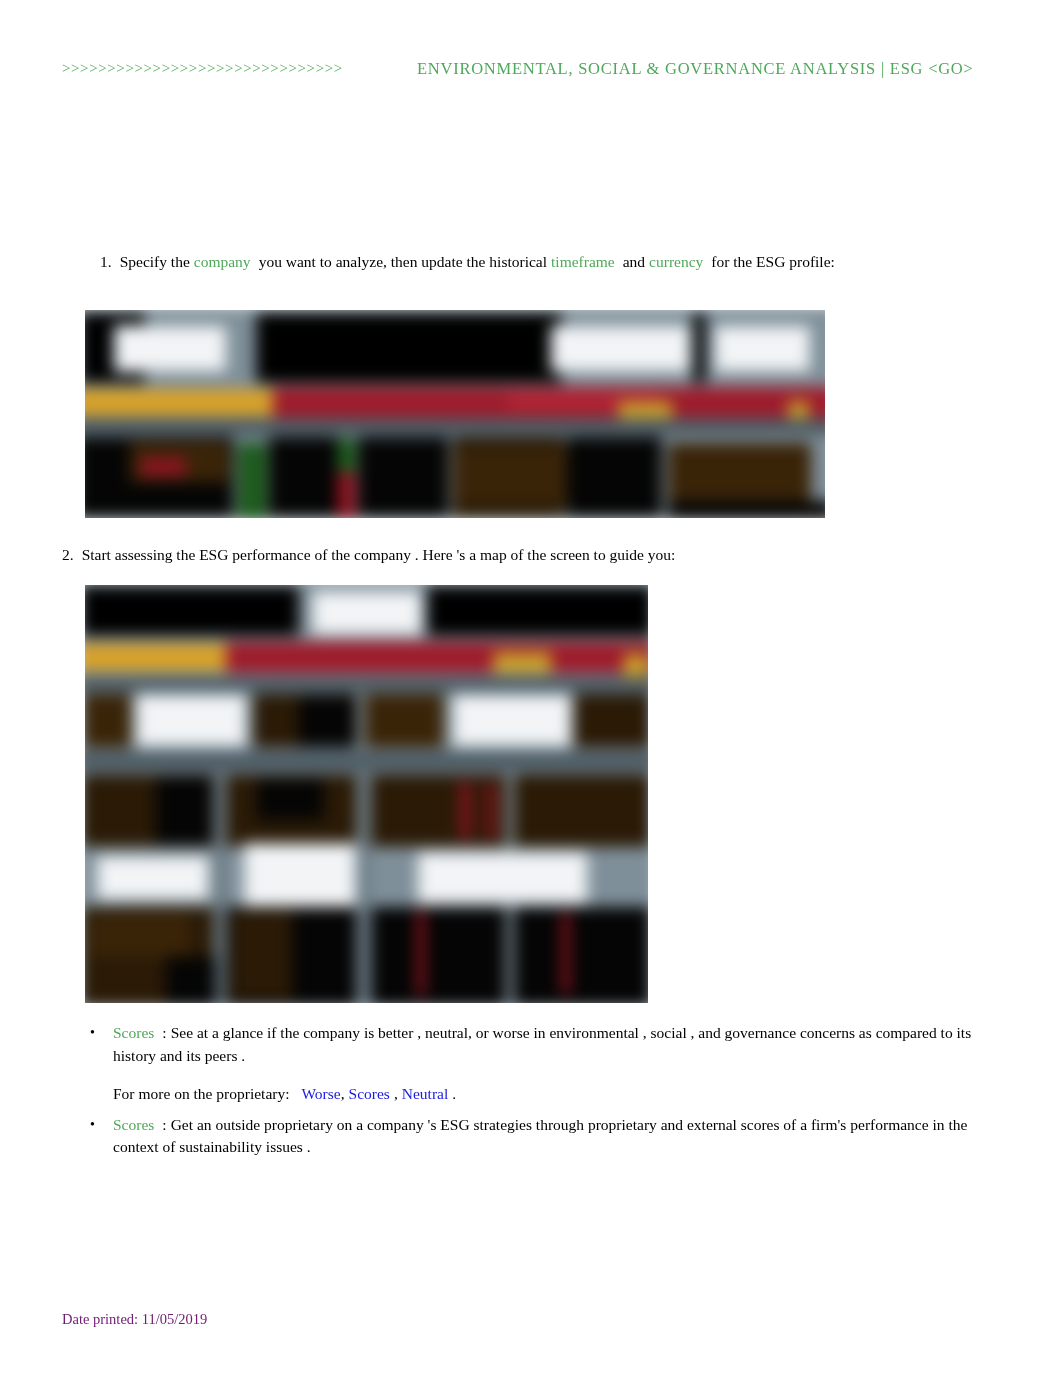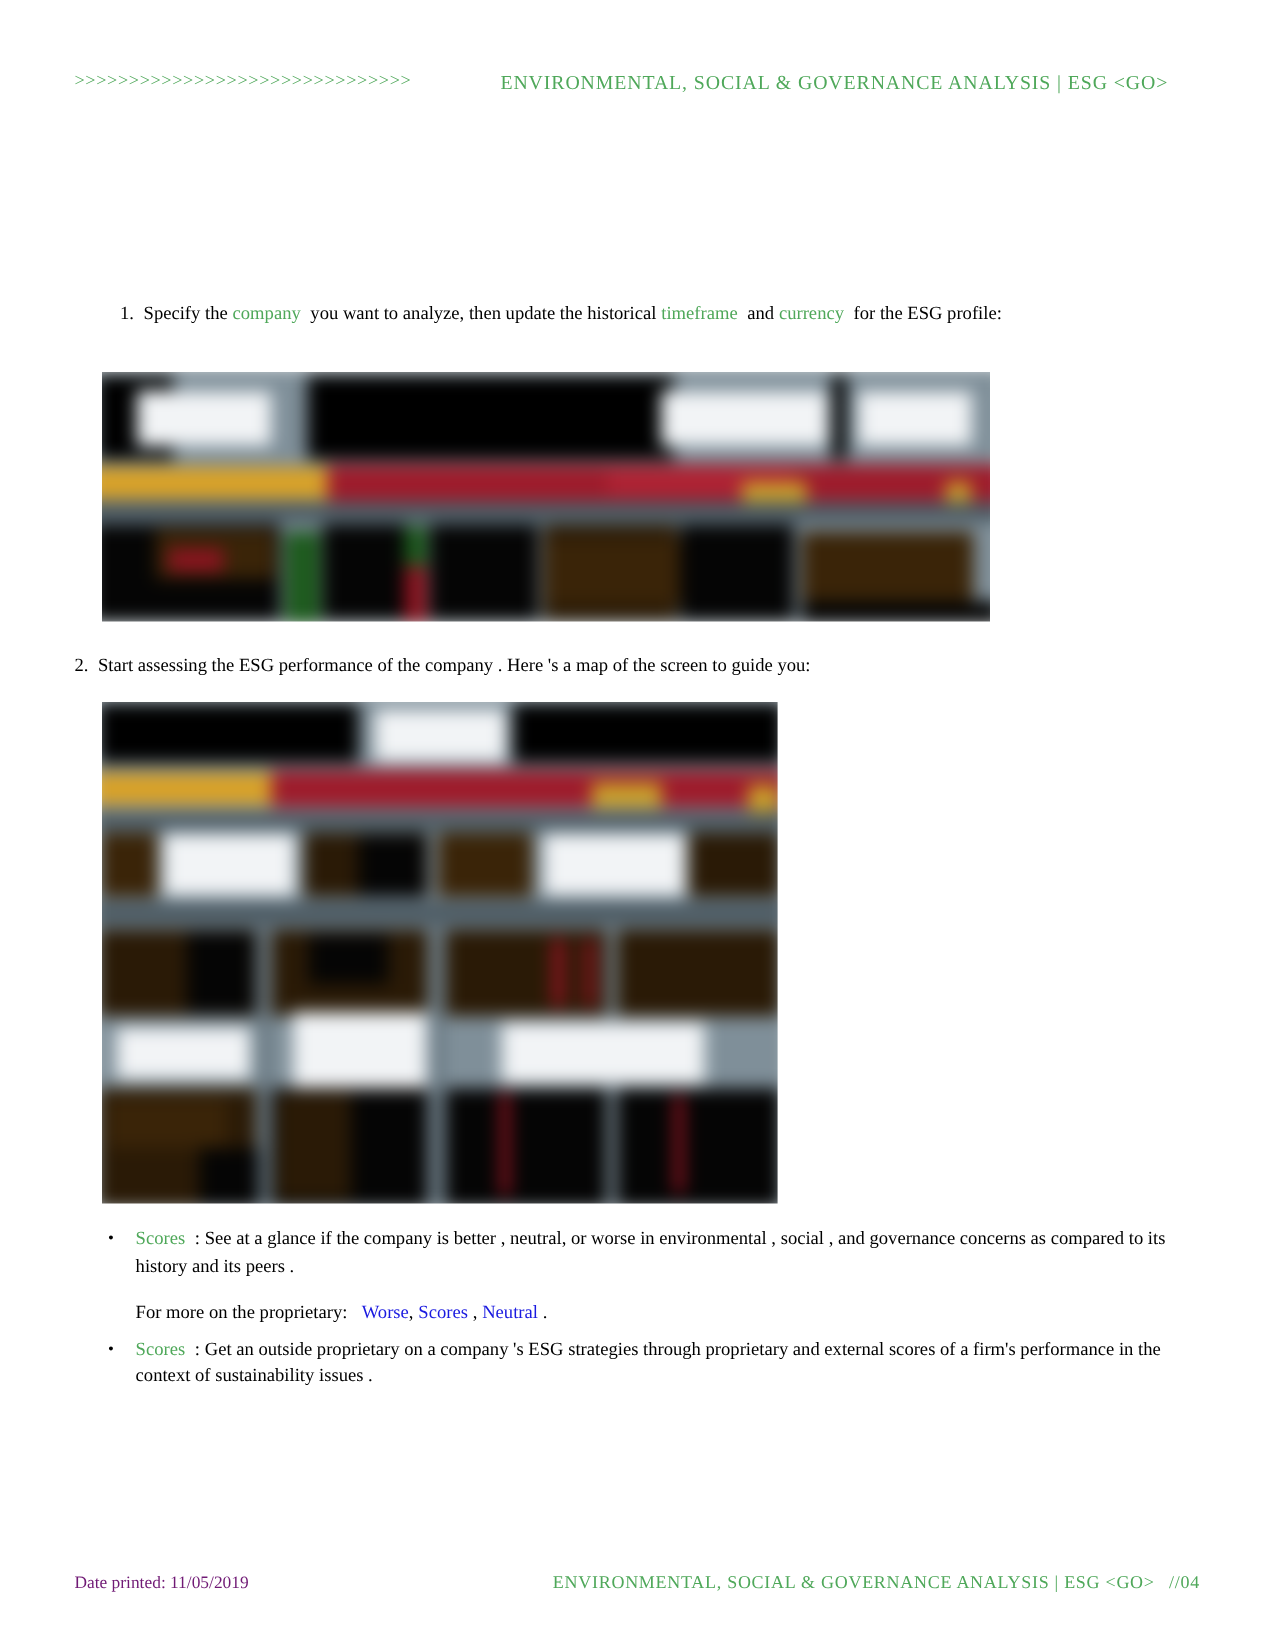--- a/index.html
+++ b/index.html
@@ -293,16 +293,15 @@
     </div>
 
     <div class="bullet-row">
       <span class="dot">•</span><span class="hl-green">Scores</span><span class="sp"></span><span class="sp"></span><span>:</span><span class="sp"></span><span>Get an  outside  proprietary  on a  company 's ESG  strategies  through  proprietary and  external  scores  of a firm's  performance   in the context  of sustainability  issues .</span>
     </div>
 
   </div>
 
   <div class="doc-footer">
     <span class="footer-left">Date printed: 11/05/2019</span>
-    <span class="footer-right"><span>ENVIRONMENTAL,  SOCIAL  &amp; GOVERNANCE   ANALYSIS  | ESG  &lt;GO&gt;</span><span class="footer-page">//04</span></span>
   </div>
 
 </div>
 
 </body></html>

